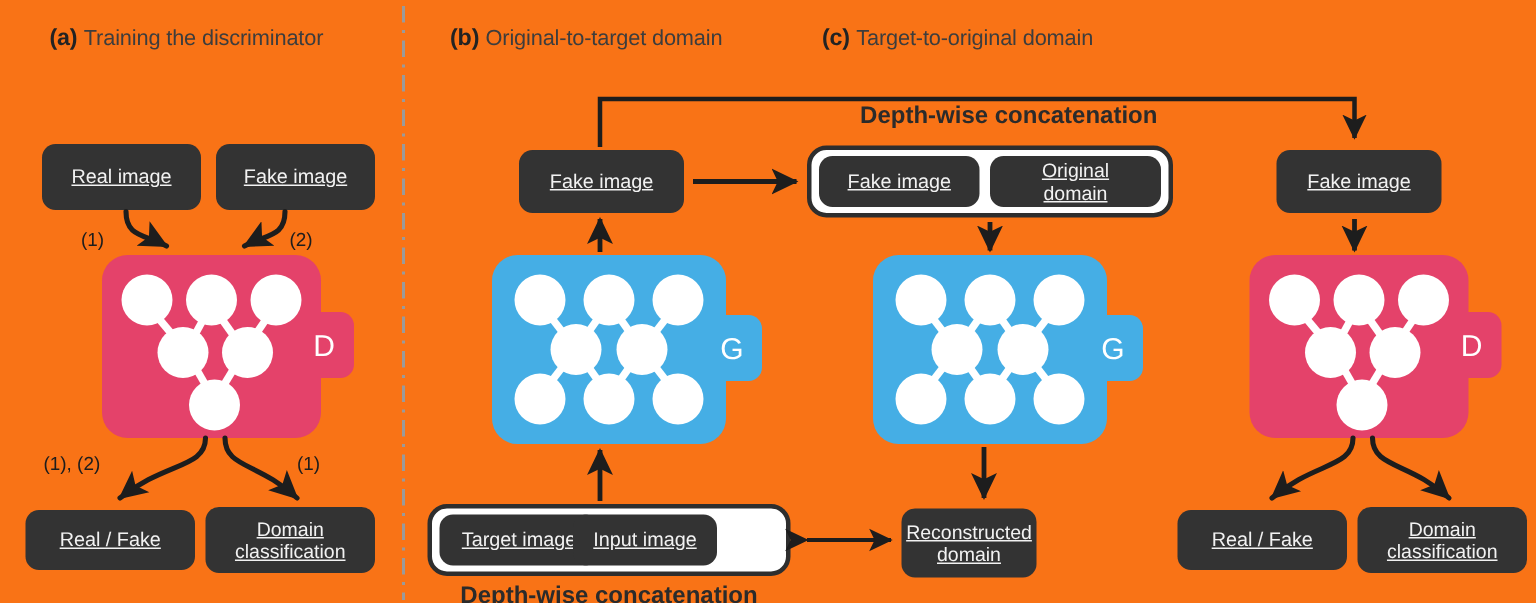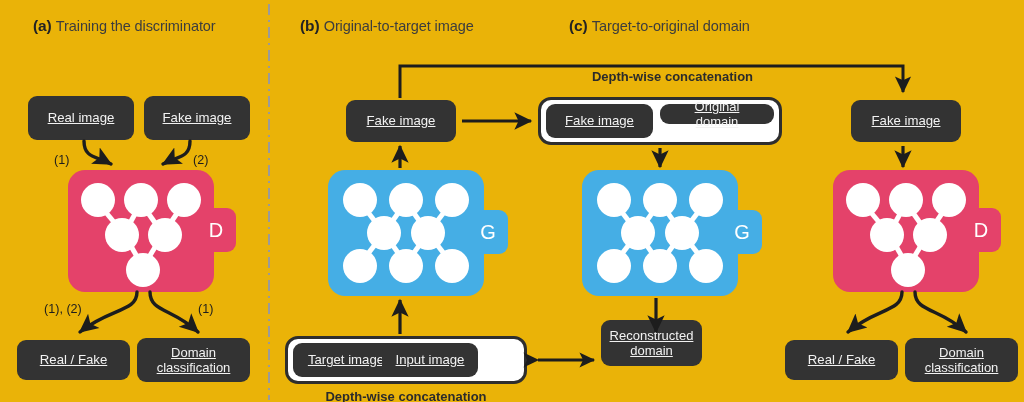--- a/index.html
+++ b/index.html
@@ -7,21 +7,21 @@
     padding: 0;
     background: #ffffff;
   }
   body {
     font-family: "Liberation Sans", sans-serif;
   }
   #figure {
     position: relative;
     width: 1024px;
     height: 402px;
-    background: #eab308;
+    background: #f97316;
     overflow: hidden;
   }
   .panel-title {
     position: absolute;
     font-size: 14.5px;
     color: #3d3d3d;
     white-space: nowrap;
     letter-spacing: -0.1px;
   }
   .panel-title .tag {
@@ -49,21 +49,21 @@
   
   .concat-group {
     position: absolute;
     border: 3px solid #2e2e2e;
     border-radius: 13px;
     background: #ffffff;
     box-sizing: border-box;
   }
   .concat-label {
     position: absolute;
-    font-size: 13px;
+    font-size: 16px;
     font-weight: bold;
     color: #2b2b2b;
     white-space: nowrap;
     text-align: center;
   }
   
   .net {
     position: absolute;
   }
   .net svg { display: block; overflow: visible; }
@@ -89,23 +89,23 @@
 <body>
 
 <div id="figure">
 
   <div class="panel-title" style="left:33px; top:17px;">
     <span class="tag">(a) </span>
     <span>Training the discriminator</span>
   </div>
   <div class="panel-title" style="left:300px; top:17px;">
     <span class="tag">(b) </span>
-    <span>Original-to-target image</span>
-  </div>
-  <div class="panel-title" style="left:569px; top:17px;">
+    <span>Original-to-target domain</span>
+  </div>
+  <div class="panel-title" style="left:548px; top:17px;">
     <span class="tag">(c) </span>
     <span>Target-to-original domain</span>
   </div>
 
   <svg class="divider" style="left:258px; top:0px;" width="22" height="402">
     <line x1="11" y1="4" x2="11" y2="400" stroke="#9a9a9a" stroke-width="2" stroke-dasharray="11 5 2 5" stroke-linecap="butt"></line>
   </svg>
 
   <div class="box" style="left:28px; top:96px; width:106px; height:44px;">Real image</div>
   <div class="box" style="left:144px; top:96px; width:106px; height:44px;">Fake image</div>
@@ -133,21 +133,21 @@
         <circle cx="73" cy="30" r="17"></circle>
         <circle cx="116" cy="30" r="17"></circle>
         <circle cx="54" cy="65" r="17"></circle>
         <circle cx="97" cy="65" r="17"></circle>
         <circle cx="75" cy="100" r="17"></circle>
       </g>
       <text x="148" y="67" fill="#ffffff" font-family="Liberation Sans, sans-serif" font-size="20" text-anchor="middle">D</text>
     </svg>
   </div>
 
-  <div class="step-label" style="left:44px; top:302px;">(1), (2)</div>
+  <div class="step-label" style="left:29px; top:302px;">(1), (2)</div>
   <div class="step-label" style="left:198px; top:302px;">(1)</div>
 
   <div class="box" style="left:17px; top:340px; width:113px; height:40px;">Real / Fake</div>
   <div class="box two-line" style="left:137px; top:338px; width:113px; height:44px; flex-direction:column;">
     <span>Domain</span>
     <span>classification</span>
   </div>
 
   <div class="box" style="left:346px; top:100px; width:110px; height:42px;">Fake image</div>
 
@@ -180,21 +180,21 @@
   </div>
 
   <div class="concat-group" style="left:285px; top:336px; width:242px; height:48px;"></div>
   <div class="box" style="left:293px; top:343px; width:106px; height:34px;">Target image</div>
   <div class="box" style="left:382px; top:343px; width:96px; height:34px;">Input image</div>
   <div class="concat-label" style="left:285px; top:389px; width:242px;">Depth-wise concatenation</div>
 
   <div class="concat-label" style="left:545px; top:69px; width:255px;">Depth-wise concatenation</div>
   <div class="concat-group" style="left:538px; top:97px; width:244px; height:48px;"></div>
   <div class="box" style="left:546px; top:104px; width:107px; height:34px;">Fake image</div>
-  <div class="box two-line" style="left:660px; top:104px; width:114px; height:20px; flex-direction:column;align-items:center;">
+  <div class="box two-line" style="left:660px; top:104px; width:114px; height:34px; flex-direction:column;align-items:center;">
     <span>Original</span>
     <span>domain</span>
   </div>
 
   <div class="net" style="left:582px; top:170px;">
     <svg width="180" height="126" viewBox="0 0 180 126">
       <rect x="140" y="40" width="40" height="44" rx="9" fill="#45AEE5"></rect>
       <rect x="0" y="0" width="156" height="126" rx="17" fill="#45AEE5"></rect>
       <g stroke="#ffffff" stroke-width="5">
         <line x1="32" y1="32" x2="56" y2="63"></line>
@@ -213,21 +213,21 @@
         <circle cx="56" cy="63" r="17"></circle>
         <circle cx="100" cy="63" r="17"></circle>
         <circle cx="32" cy="96" r="17"></circle>
         <circle cx="78" cy="96" r="17"></circle>
         <circle cx="124" cy="96" r="17"></circle>
       </g>
       <text x="160" y="69" fill="#ffffff" font-family="Liberation Sans, sans-serif" font-size="20" text-anchor="middle">G</text>
     </svg>
   </div>
 
-  <div class="box two-line" style="left:601px; top:320px; width:101px; height:46px; flex-direction:column;">
+  <div class="box two-line" style="left:601px; top:339px; width:90px; height:46px; flex-direction:column;">
     <span>Reconstructed</span>
     <span>domain</span>
   </div>
 
   <div class="box" style="left:851px; top:100px; width:110px; height:42px;">Fake image</div>
 
   <div class="net" style="left:833px; top:170px;">
     <svg width="170" height="122" viewBox="0 0 170 122">
       <rect x="128" y="38" width="40" height="44" rx="9" fill="#E4426A"></rect>
       <rect x="0" y="0" width="146" height="122" rx="17" fill="#E4426A"></rect>

